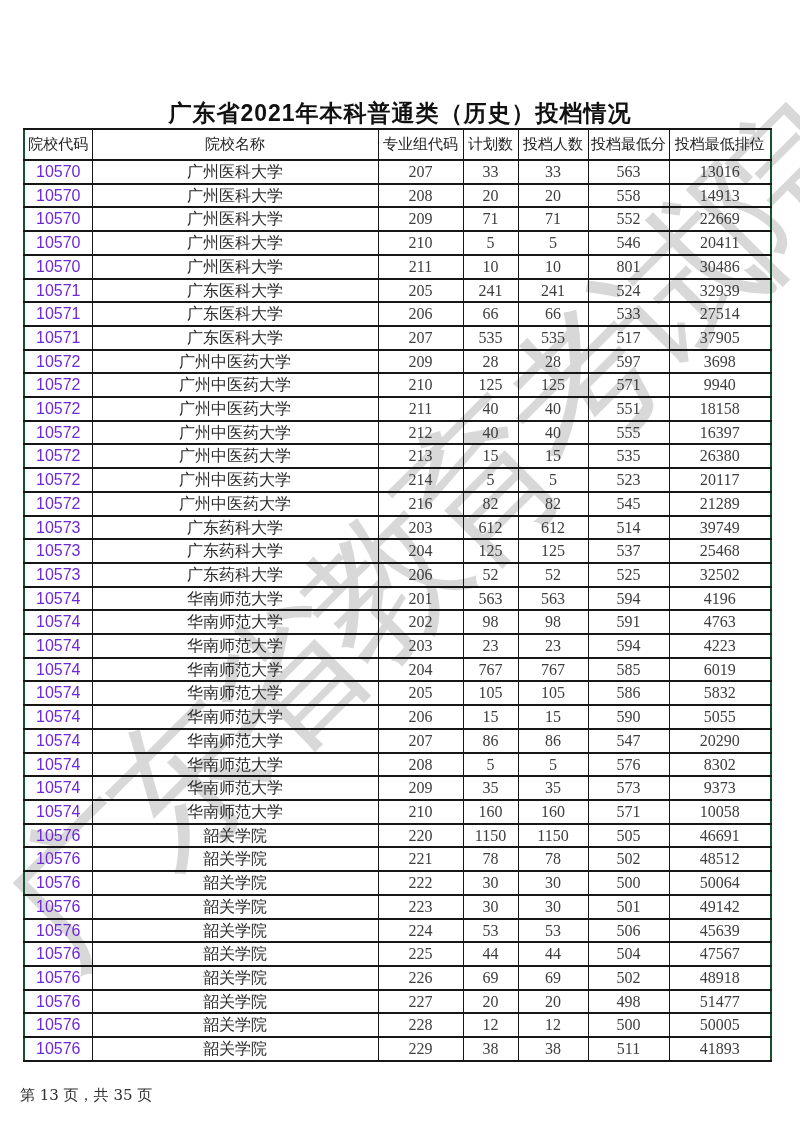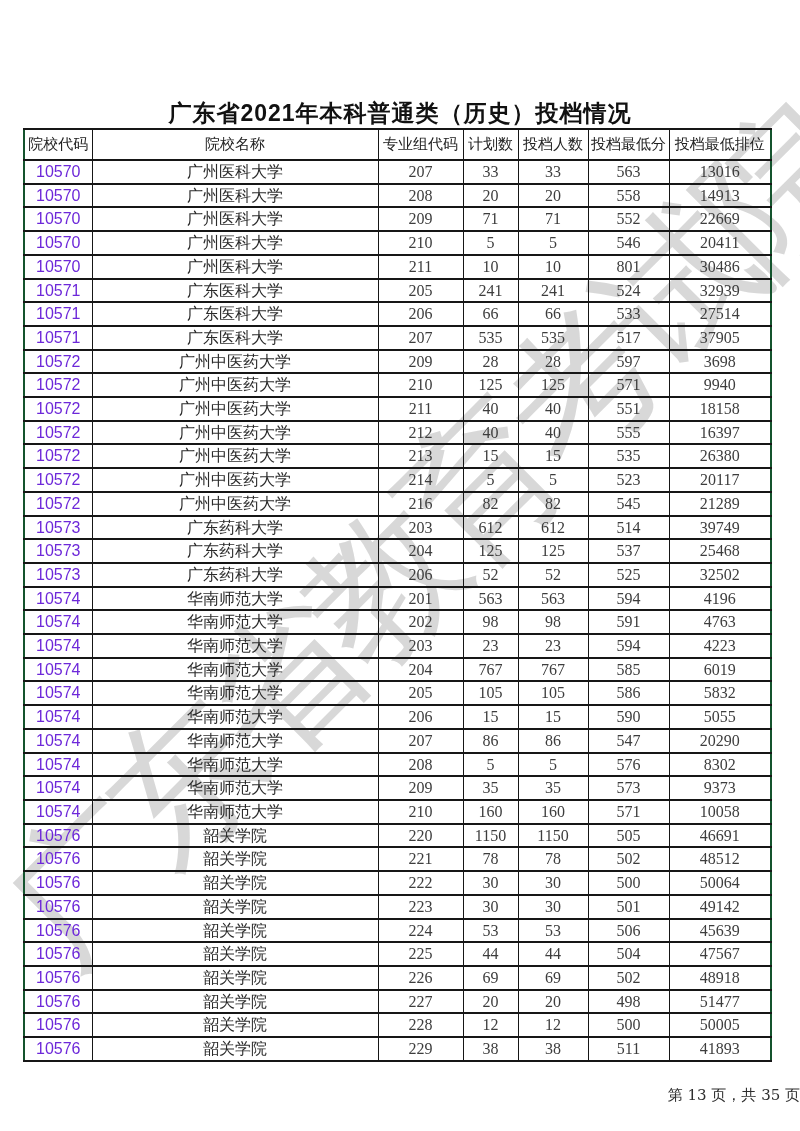--- a/index.html
+++ b/index.html
@@ -88,21 +88,21 @@
   td.c-num {
     font-family: "Liberation Serif", "DejaVu Serif", serif;
     font-size: 16px;
     color: #3d3d3d;
   }
 
   .footer {
     position: absolute;
     top: 1086px; left: 0;
     width: 100%;
-    text-align: right;
+    text-align: left;
     font-size: 15px;
     color: #2e2e2e;
     font-family: "DejaVu Serif", "Liberation Serif", serif;
     z-index: 2;
     padding-left: 20px;
   }
 </style>
 </head>
 <body>
 

